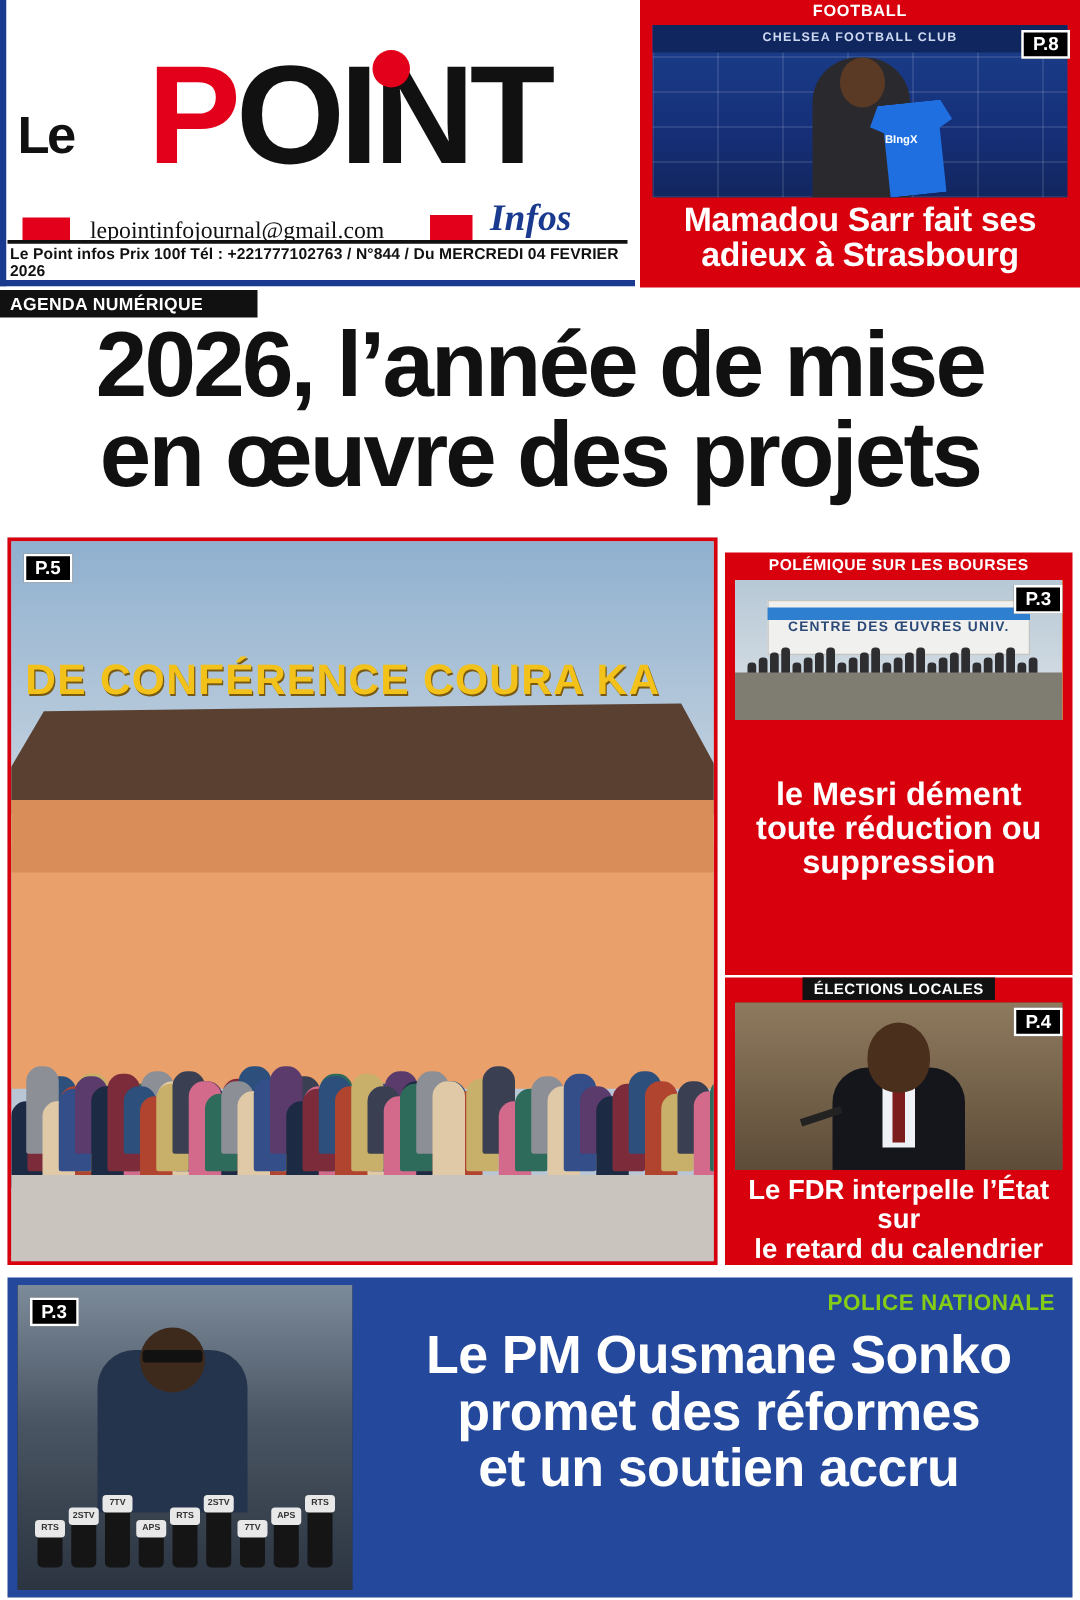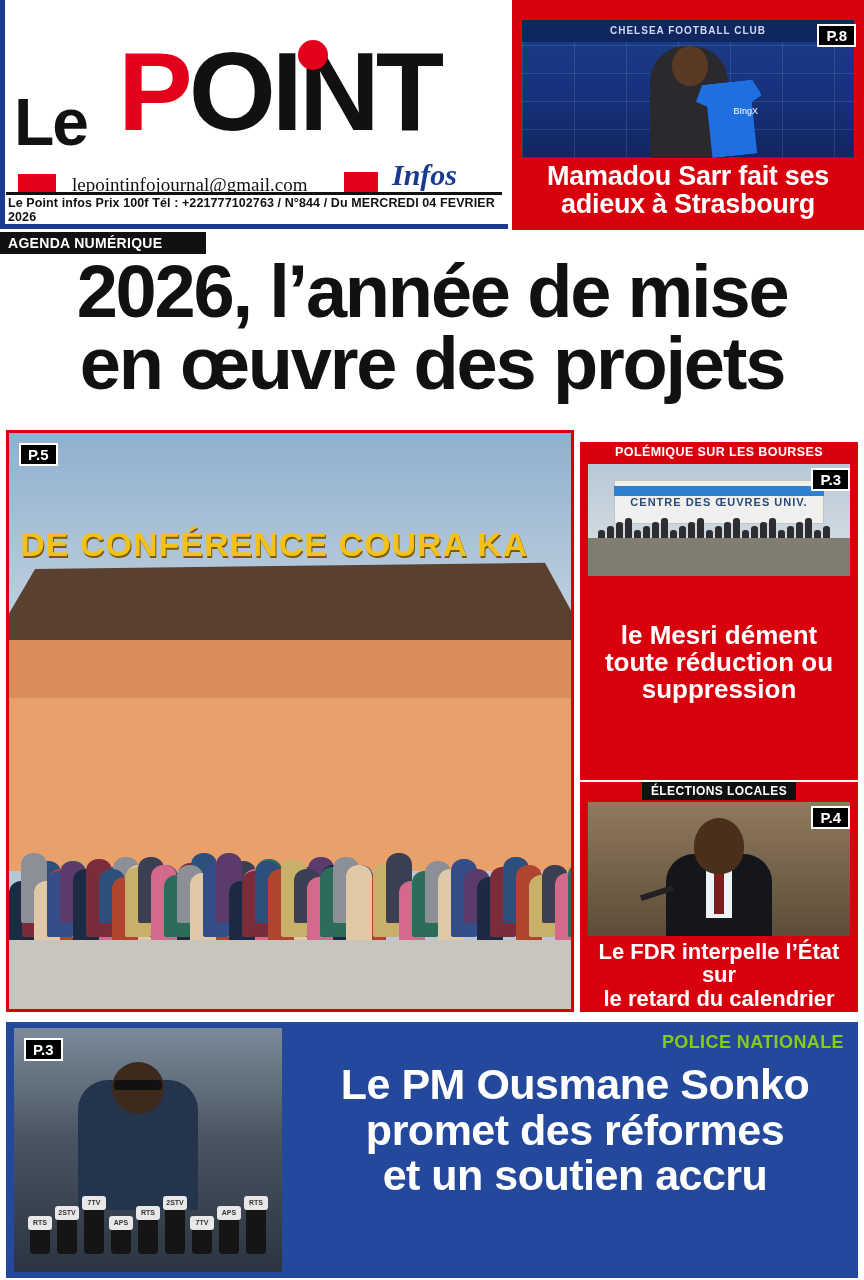--- a/index.html
+++ b/index.html
@@ -13,21 +13,21 @@
 
   
   .masthead {
     position:absolute; left:0; top:0; width:508px; height:228px;
     border-right:0; padding:6px 4px 0 6px;
   }
   .logo-row { position:relative; height:150px; }
   .logo-le {
     position:absolute; left:8px; top:78px;
     font-family:"Liberation Sans", sans-serif;
-    font-weight:bold; font-size:66px; color:#111; letter-spacing:-2px;
+    font-weight:bold; font-size:42px; color:#111; letter-spacing:-2px;
   }
   .logo-point {
     position:absolute; left:112px; top:30px;
     font-family:"Liberation Sans", sans-serif;
     font-weight:bold; font-size:112px; color:#111; letter-spacing:-4px;
     line-height:1;
   }
   .logo-point .p-red { color:#e2001a; }
   .logo-dot {
     position:absolute; left:292px; top:34px;
@@ -85,22 +85,22 @@
   .fp-head {
     position:absolute; left:150px; top:26px; width:36px; height:40px;
     background:#5b3a25; border-radius:50%;
   }
   .fp-jersey {
     position:absolute; left:176px; top:62px; width:66px; height:74px;
     background:#1f6fe0; transform:rotate(-6deg);
     clip-path:polygon(12% 0, 88% 0, 100% 22%, 84% 30%, 84% 100%, 16% 100%, 16% 30%, 0 22%);
   }
   .fp-jersey-text {
-    position:absolute; left:186px; top:86px; width:50px; text-align:right;
-    color:#fff; font-size:9px; font-weight:normal;
+    position:absolute; left:186px; top:86px; width:50px; text-align:left;
+    color:#fff; font-size:9px; font-weight:bold;
   }
   .football-title {
     position:absolute; left:0; top:162px; width:352px;
     text-align:center; color:#fff; font-weight:bold; font-size:27px;
     line-height:1.04; letter-spacing:-0.3px; padding:0 6px;
   }
   .badge {
     position:absolute; background:#000; color:#fff; font-weight:bold;
     font-size:15px; padding:1px 7px; border:2px solid #fff;
   }
@@ -252,20 +252,21 @@
       <div class="logo-sq1"></div>
       <div class="logo-sq2"></div>
       <div class="logo-email">lepointinfojournal@gmail.com</div>
     </div>
     <div class="masthead-rule"></div>
     <div class="masthead-info">Le Point infos Prix 100f Tél : +221777102763 / N°844 / Du MERCREDI 04 FEVRIER 2026</div>
     <div class="masthead-border-b"></div>
   </div>
 
   <div class="football">
+    <div class="football-kicker">FOOTBALL</div>
     <div class="football-photo">
       <div class="fp-logo-grid"></div>
       <div class="fp-topbar">CHELSEA FOOTBALL CLUB</div>
       <div class="fp-person"></div>
       <div class="fp-head"></div>
       <div class="fp-jersey"></div>
       <div class="fp-jersey-text">BIngX</div>
     </div>
     <div class="badge badge-p8">P.8</div>
     <div class="football-title">

